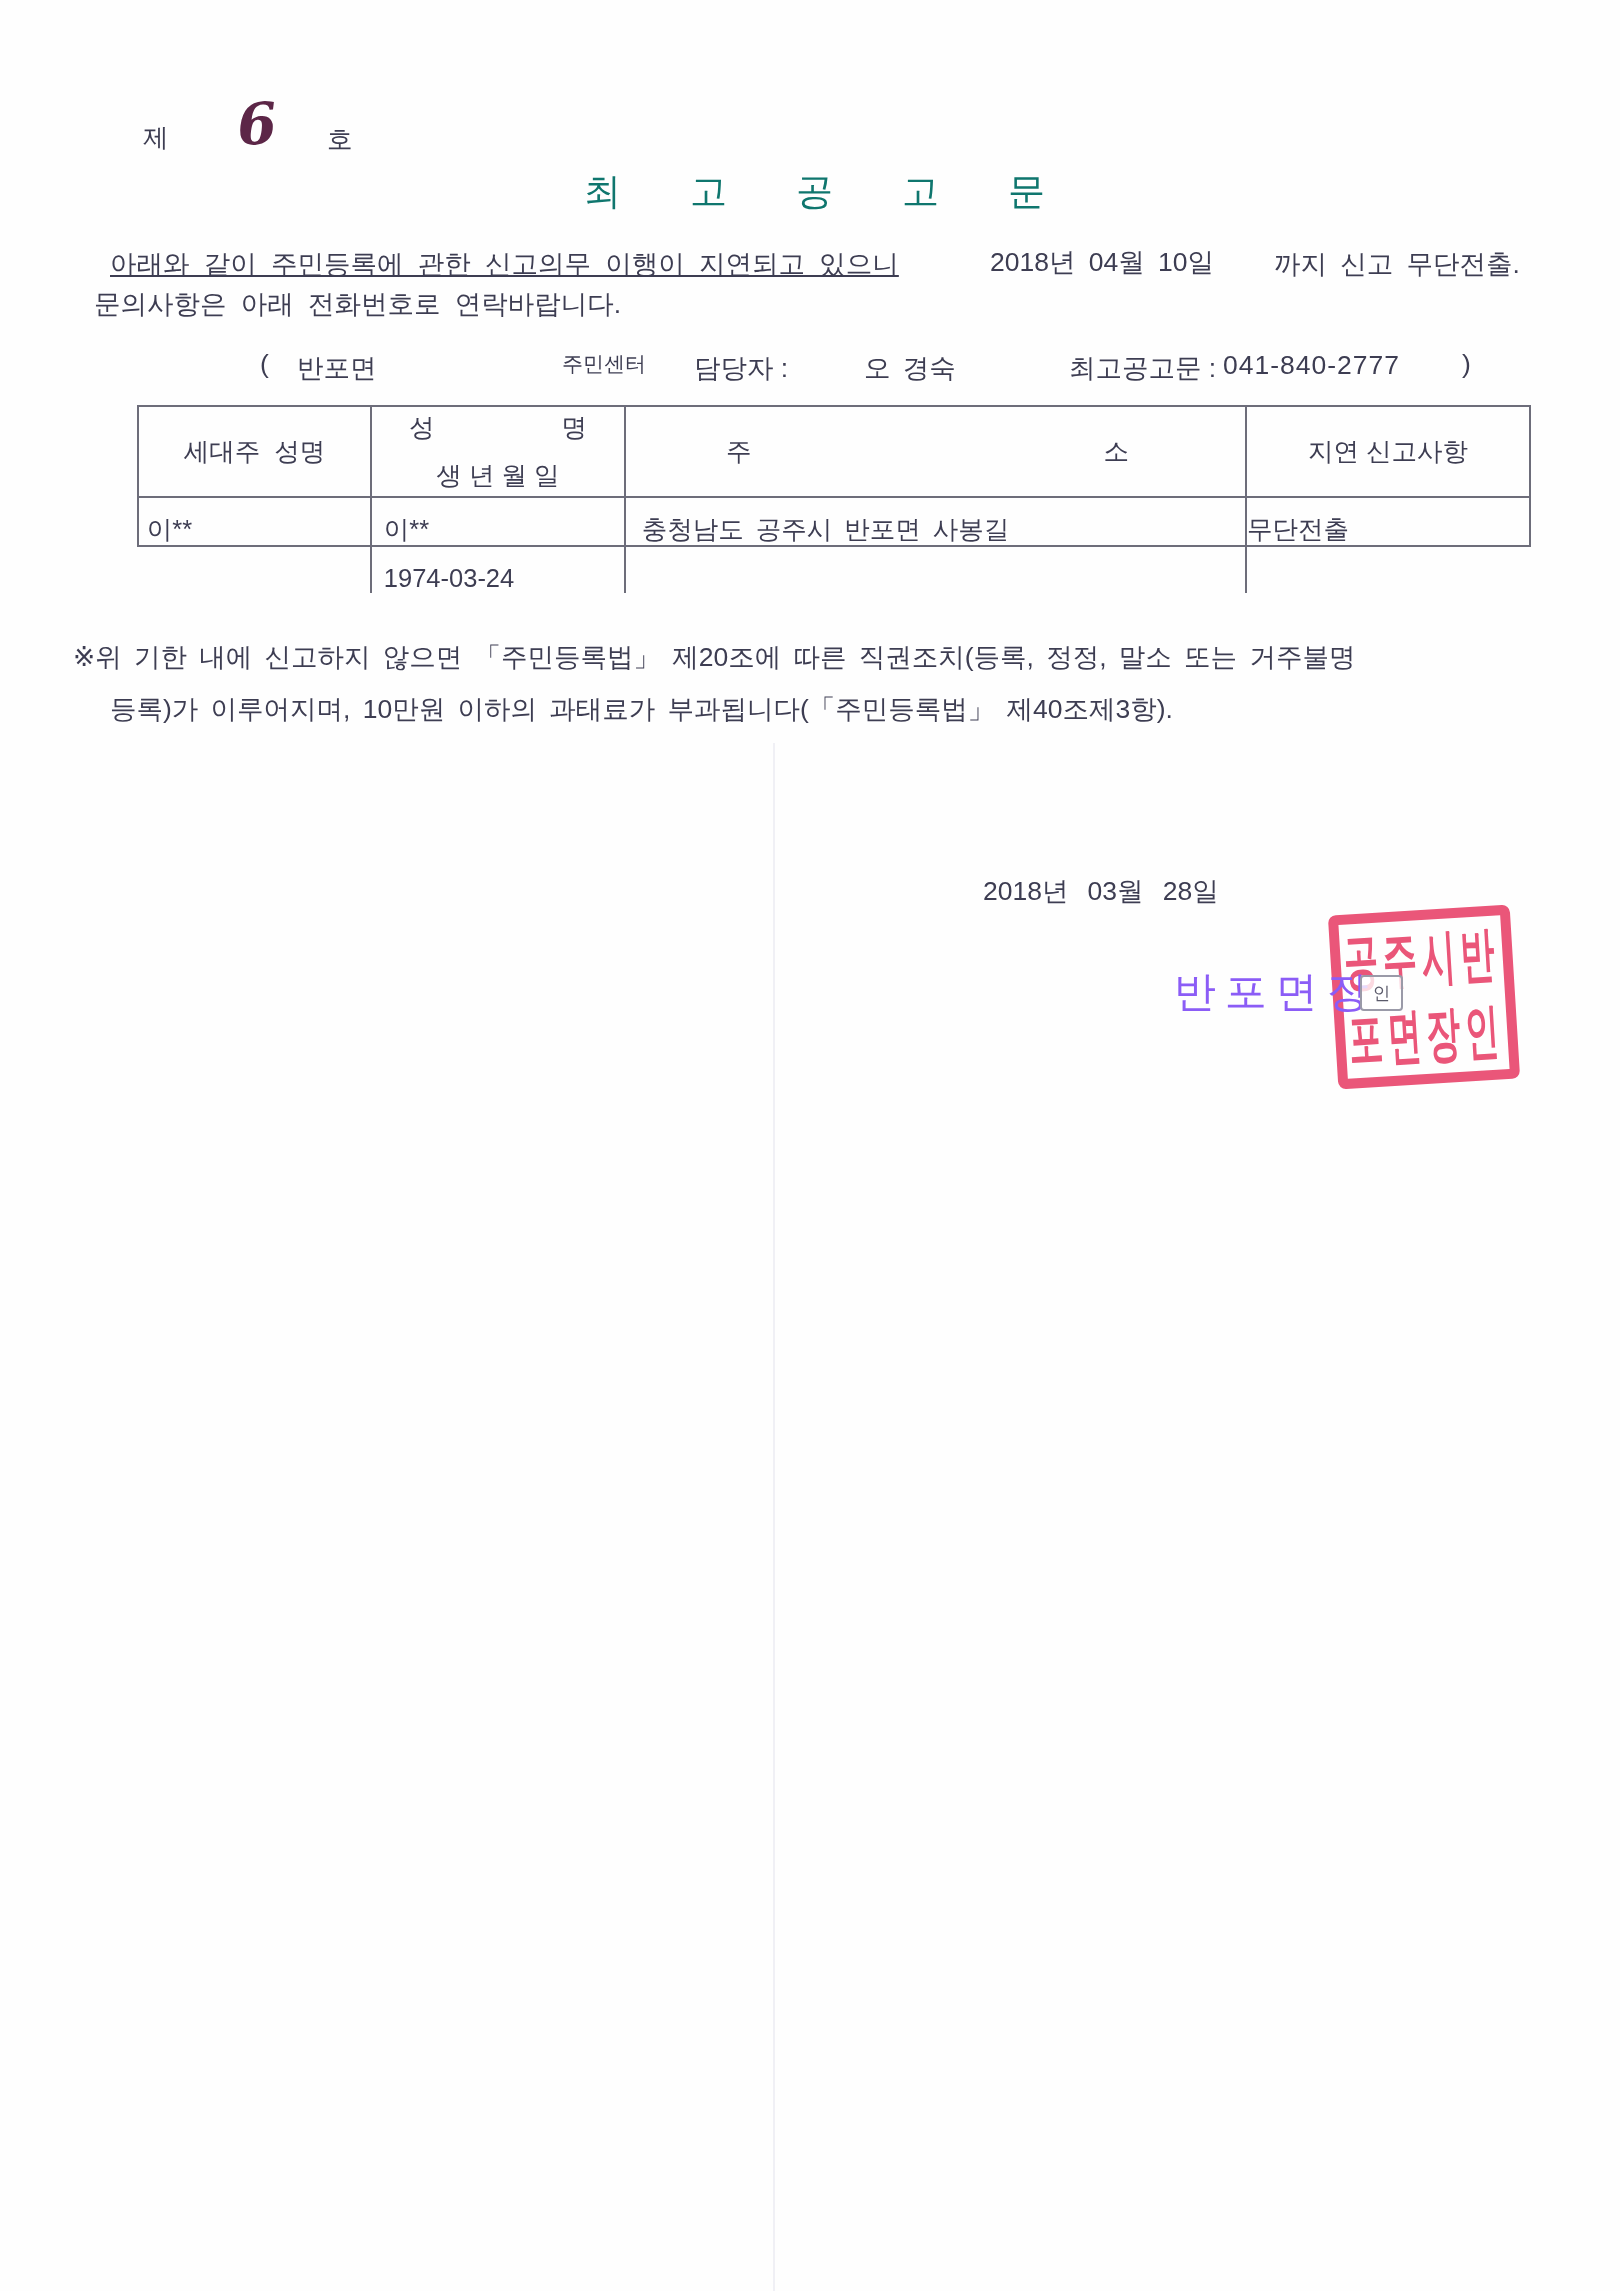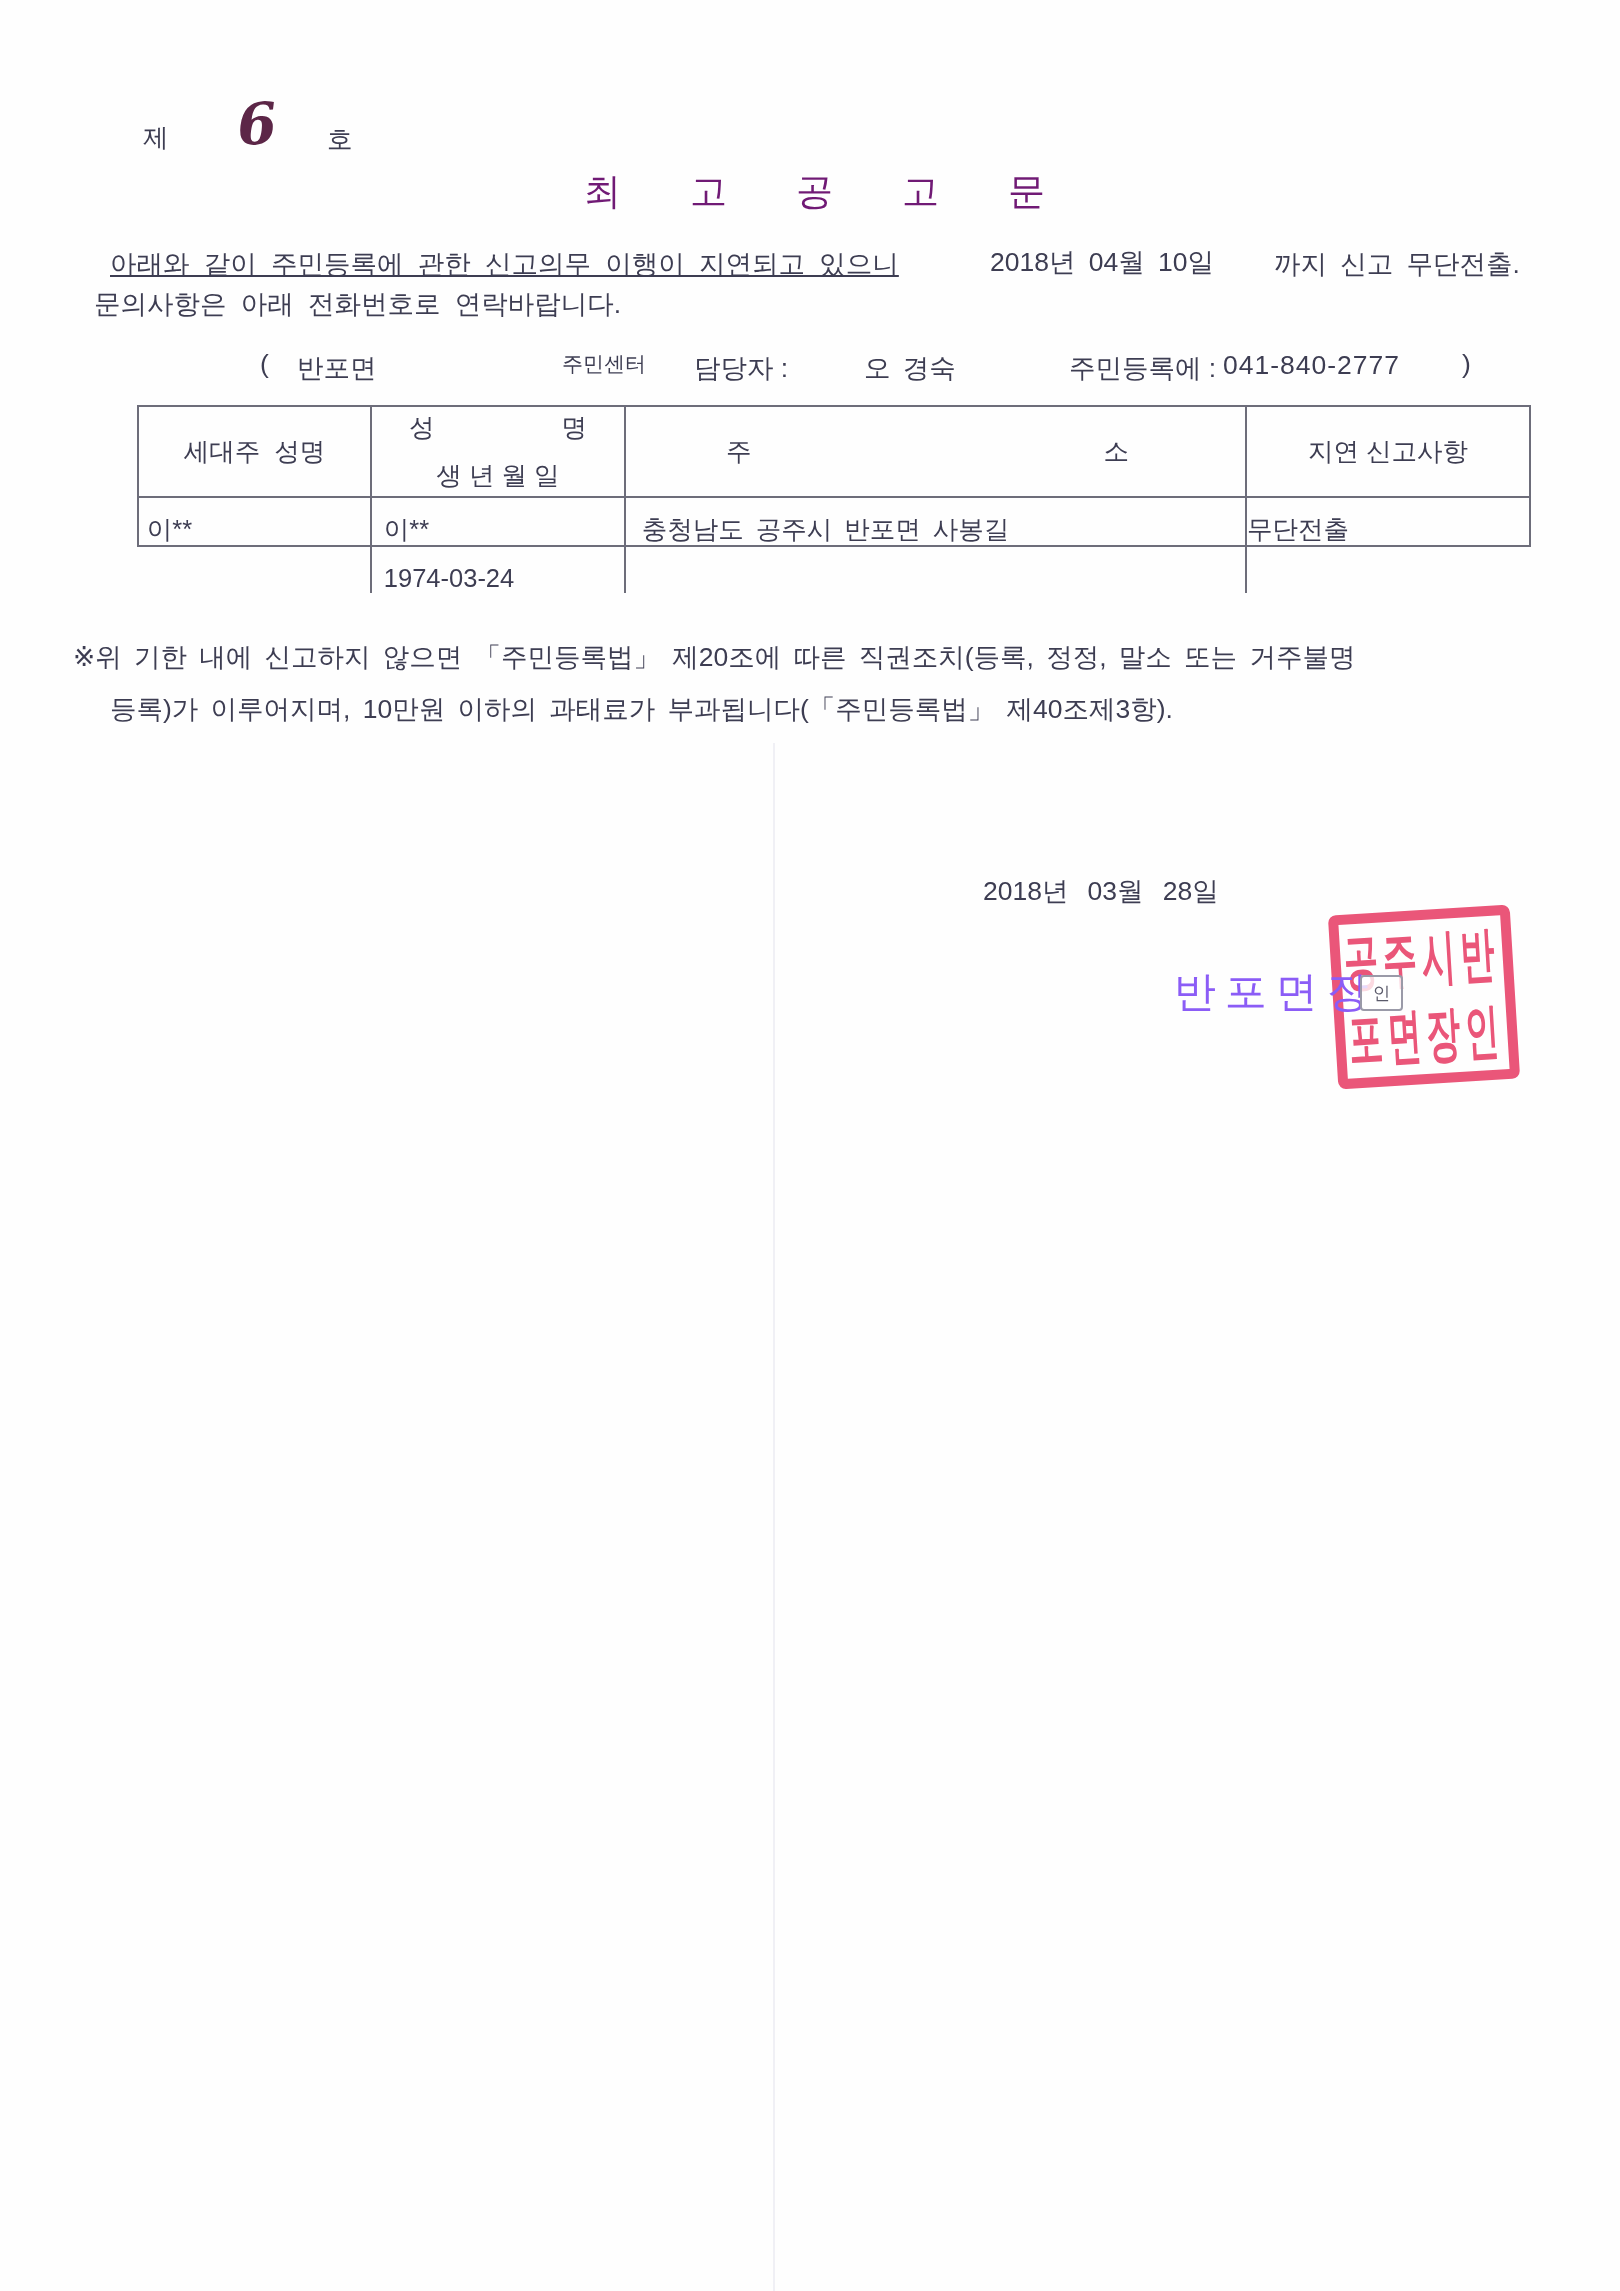--- a/index.html
+++ b/index.html
@@ -19,21 +19,21 @@
   .abs { position: absolute; white-space: pre; }
 
   
   .docno-prefix { left: 143px; top: 120px; font-size: 25.5px; letter-spacing: 1px; }
   .docno-value  { left: 237px; top: 90px;  font-size: 57px; font-family: "DejaVu Serif", serif;
                   font-style: italic; font-weight: bold; color: #5c2647; transform: rotate(-4deg); }
   .docno-suffix { left: 327px; top: 122px; font-size: 25.5px; }
 
   
   .doc-title { left: 584px; top: 167px; font-size: 37px; letter-spacing: 69px;
-               font-weight: normal; color: #701a75; }
+               font-weight: normal; color: #0f766e; }
 
   
   .intro-line1-pre  { left: 110px;  top: 246px; font-size: 26.5px; word-spacing: 6.9px; text-decoration: underline; }
   .intro-deadline   { left: 990px; top: 244px; font-size: 26.5px; word-spacing: 5.9px; }
   .intro-line1-post { left: 1274px; top: 246px; font-size: 26.5px; word-spacing: 5.9px; }
   .intro-line2      { left: 94px;   top: 286px; font-size: 26.5px; word-spacing: 6.9px; }
 
   
   .c-open   { left: 260px;  top: 349px; font-size: 26.5px; }
   .c-office { left: 297px;  top: 350px; font-size: 26.5px; }
@@ -124,21 +124,21 @@
   <span class="abs intro-line1-pre">아래와 같이 주민등록에 관한 신고의무 이행이 지연되고 있으니</span>
   <span class="abs intro-deadline">2018년 04월 10일</span>
   <span class="abs intro-line1-post">까지 신고 무단전출.</span>
   <span class="abs intro-line2">문의사항은 아래 전화번호로 연락바랍니다.</span>
 
   <span class="abs c-open">(</span>
   <span class="abs c-office">반포면</span>
   <span class="abs c-center">주민센터</span>
   <span class="abs c-staff-label">담당자 :</span>
   <span class="abs c-staff-name">오 경숙</span>
-  <span class="abs c-phone-label">주민등록에 :</span>
+  <span class="abs c-phone-label">최고공고문 :</span>
   <span class="abs c-phone">041-840-2777</span>
   <span class="abs c-close">)</span>
 
   <div class="notice-table">
 
     <div class="cell hcell h-col1">세대주  성명</div>
     <div class="cell bl hcell">
       <div class="h2-line1">
         <span>성</span>
         <span>명</span>

